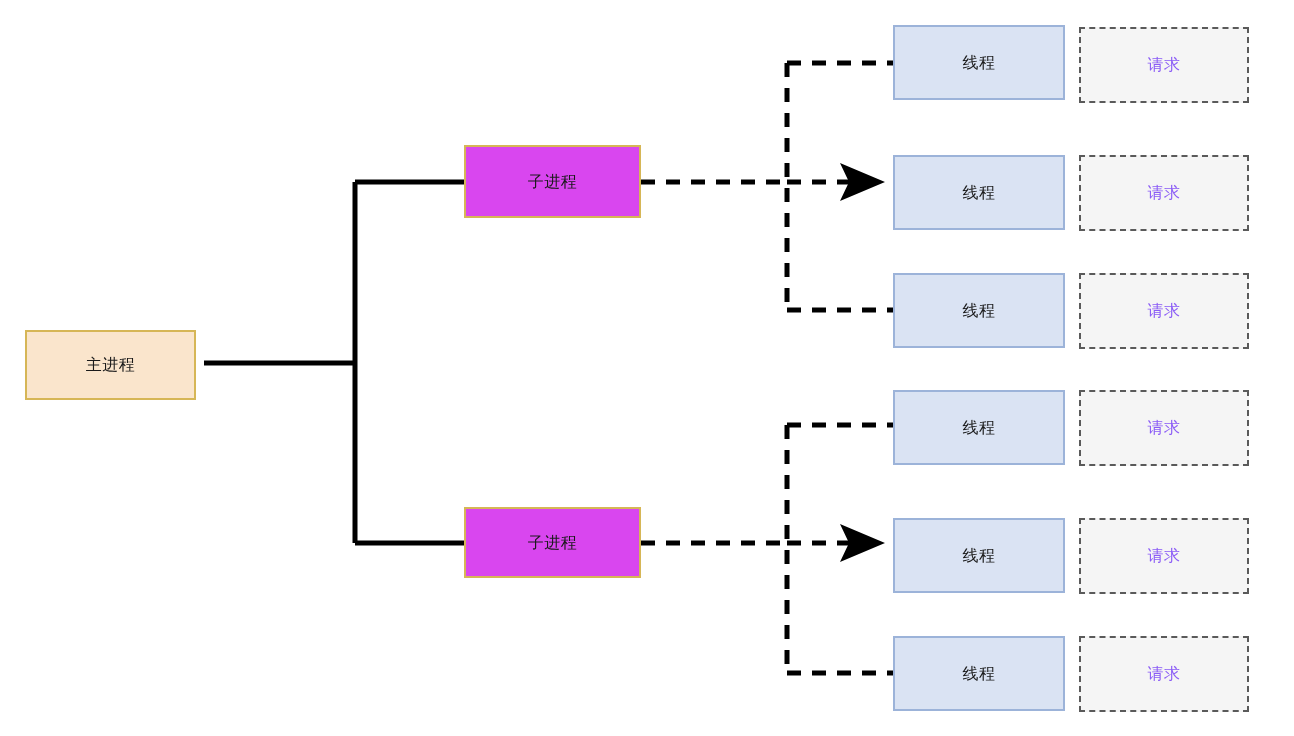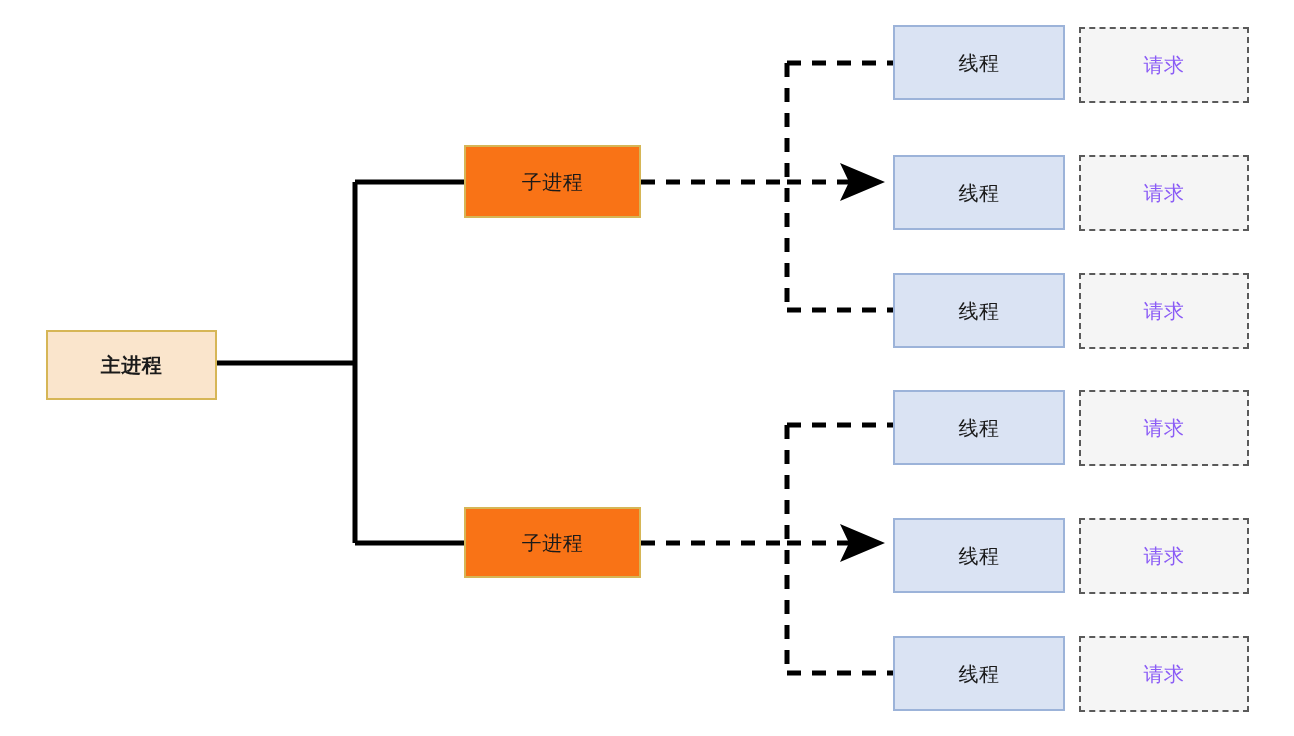--- a/index.html
+++ b/index.html
@@ -25,31 +25,31 @@
     height: 736px;
     pointer-events: none;
   }
   .node {
     position: absolute;
     box-sizing: border-box;
     display: flex;
     align-items: center;
     justify-content: center;
     text-align: center;
-    font-size: 20px;
+    font-size: 16px;
     line-height: 1.2;
     color: #1a1a1a;
     letter-spacing: 0.5px;
   }
   .node-main {
     background: #fae5cc;
     border: 2px solid #d6b656;
   }
   .node-child {
-    background: #f97316;
+    background: #d946ef;
     border: 2px solid #d6b656;
     text-align: right;
   }
   .node-thread {
     background: #dae3f3;
     border: 2px solid #9cb3d9;
   }
   .node-request {
     background: #f5f5f5;
     border: 2px dashed #5a5a5a;
@@ -85,21 +85,21 @@
 
     <g stroke="#000000" stroke-width="5" fill="none" stroke-dasharray="14 11" stroke-linecap="butt">
       <path d="M 641 543 L 787 543"></path>
       <path d="M 787 425 L 787 673"></path>
       <path d="M 787 425 L 893 425"></path>
       <path d="M 787 543 L 880 543" marker-end="url(#arrowhead)"></path>
       <path d="M 787 673 L 893 673"></path>
     </g>
   </svg>
 
-  <div class="node node-main" id="node-main-process" style="left: 46px; top: 330px; width: 171px; height: 70px; font-weight: bold;">主进程</div>
+  <div class="node node-main" id="node-main-process" style="left: 25px; top: 330px; width: 171px; height: 70px;">主进程</div>
 
   <div class="node node-child" id="node-child-process-0" style="left: 464px; top: 145px; width: 177px; height: 73px;">子进程</div>
   <div class="node node-child" id="node-child-process-1" style="left: 464px; top: 507px; width: 177px; height: 71px;">子进程</div>
 
   <div class="node node-thread" id="node-thread-0" style="left: 893px; top: 25px; width: 172px; height: 75px;">线程</div>
   <div class="node node-thread" id="node-thread-1" style="left: 893px; top: 155px; width: 172px; height: 75px;">线程</div>
   <div class="node node-thread" id="node-thread-2" style="left: 893px; top: 273px; width: 172px; height: 75px;">线程</div>
   <div class="node node-thread" id="node-thread-3" style="left: 893px; top: 390px; width: 172px; height: 75px;">线程</div>
   <div class="node node-thread" id="node-thread-4" style="left: 893px; top: 518px; width: 172px; height: 75px;">线程</div>
   <div class="node node-thread" id="node-thread-5" style="left: 893px; top: 636px; width: 172px; height: 75px;">线程</div>

